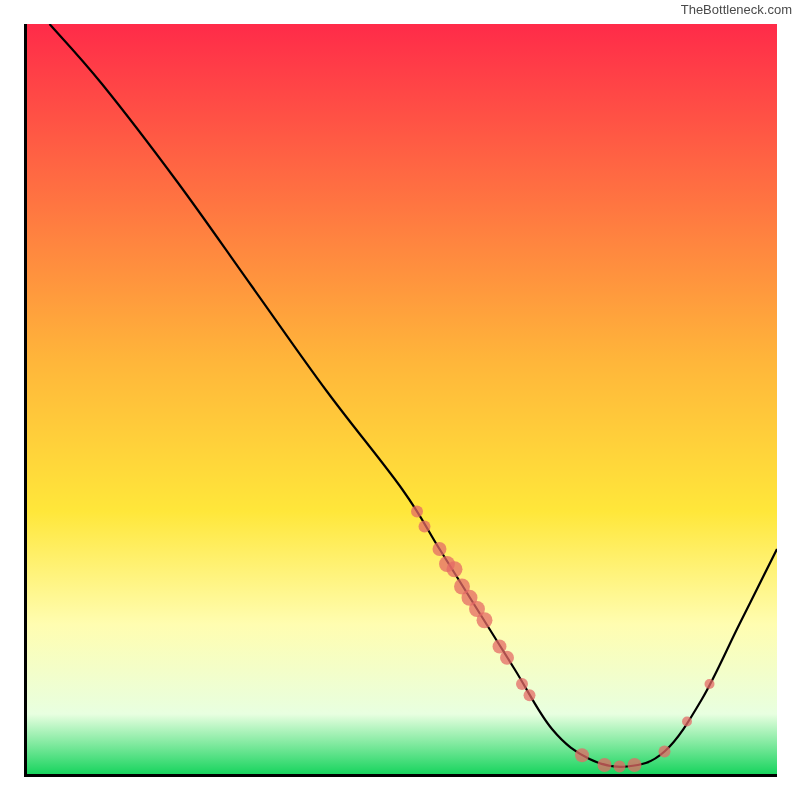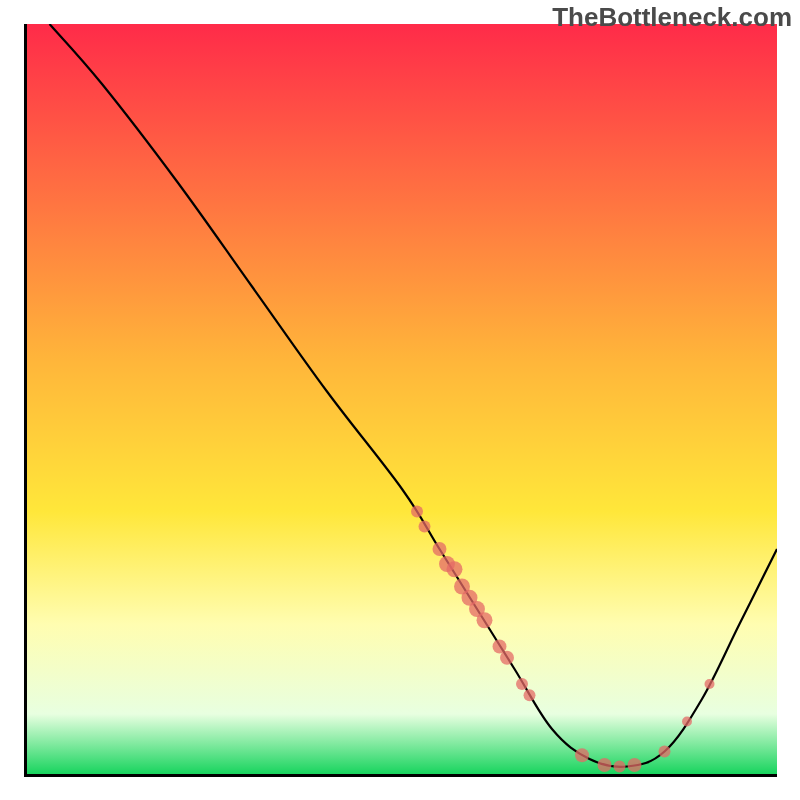--- a/index.html
+++ b/index.html
@@ -8,22 +8,22 @@
     height: 800px;
     background: #fff;
     position: relative;
     font-family: Arial, sans-serif;
     overflow: hidden;
   }
   .watermark {
     position: absolute;
     top: 2px;
     right: 8px;
-    font-size: 26px;
-    font-weight: bold;
+    font-size: 13px;
+    font-weight: normal;
     color: #4a4a4a;
     z-index: 10;
   }
   .plot-area {
     position: absolute;
     left: 24px;
     top: 24px;
     width: 753px;
     height: 753px;
     border-left: 3px solid #000;

